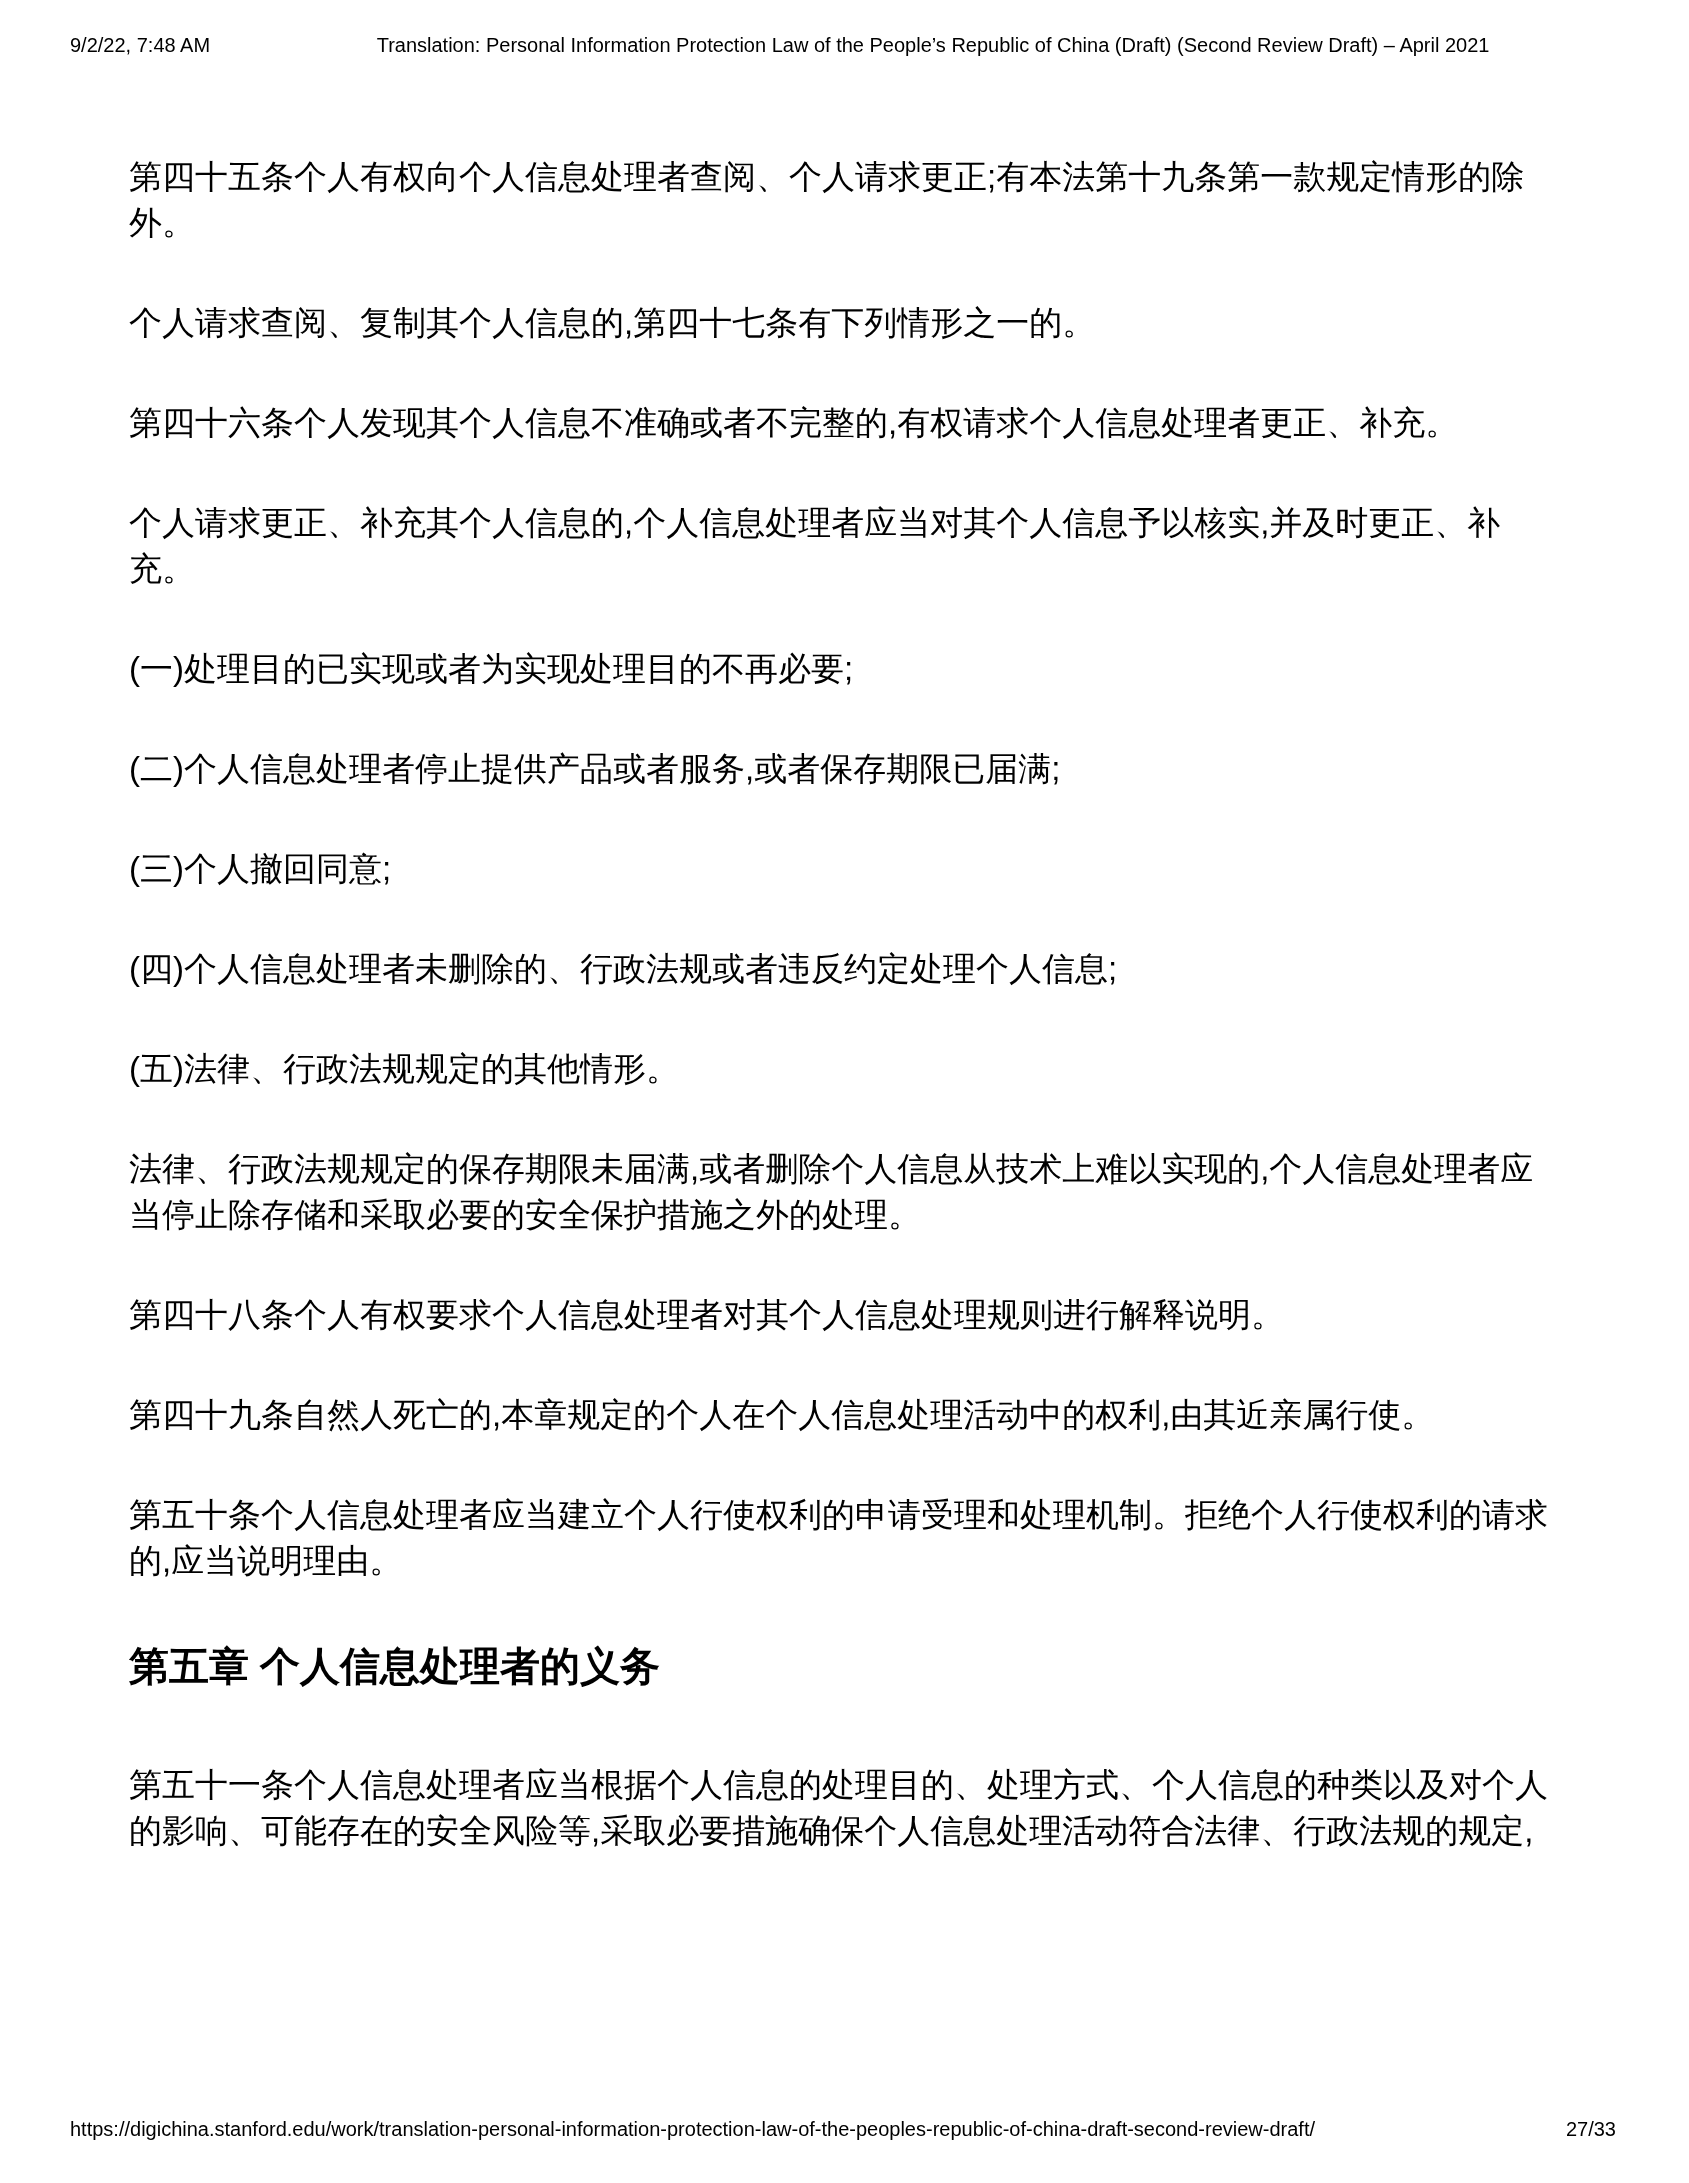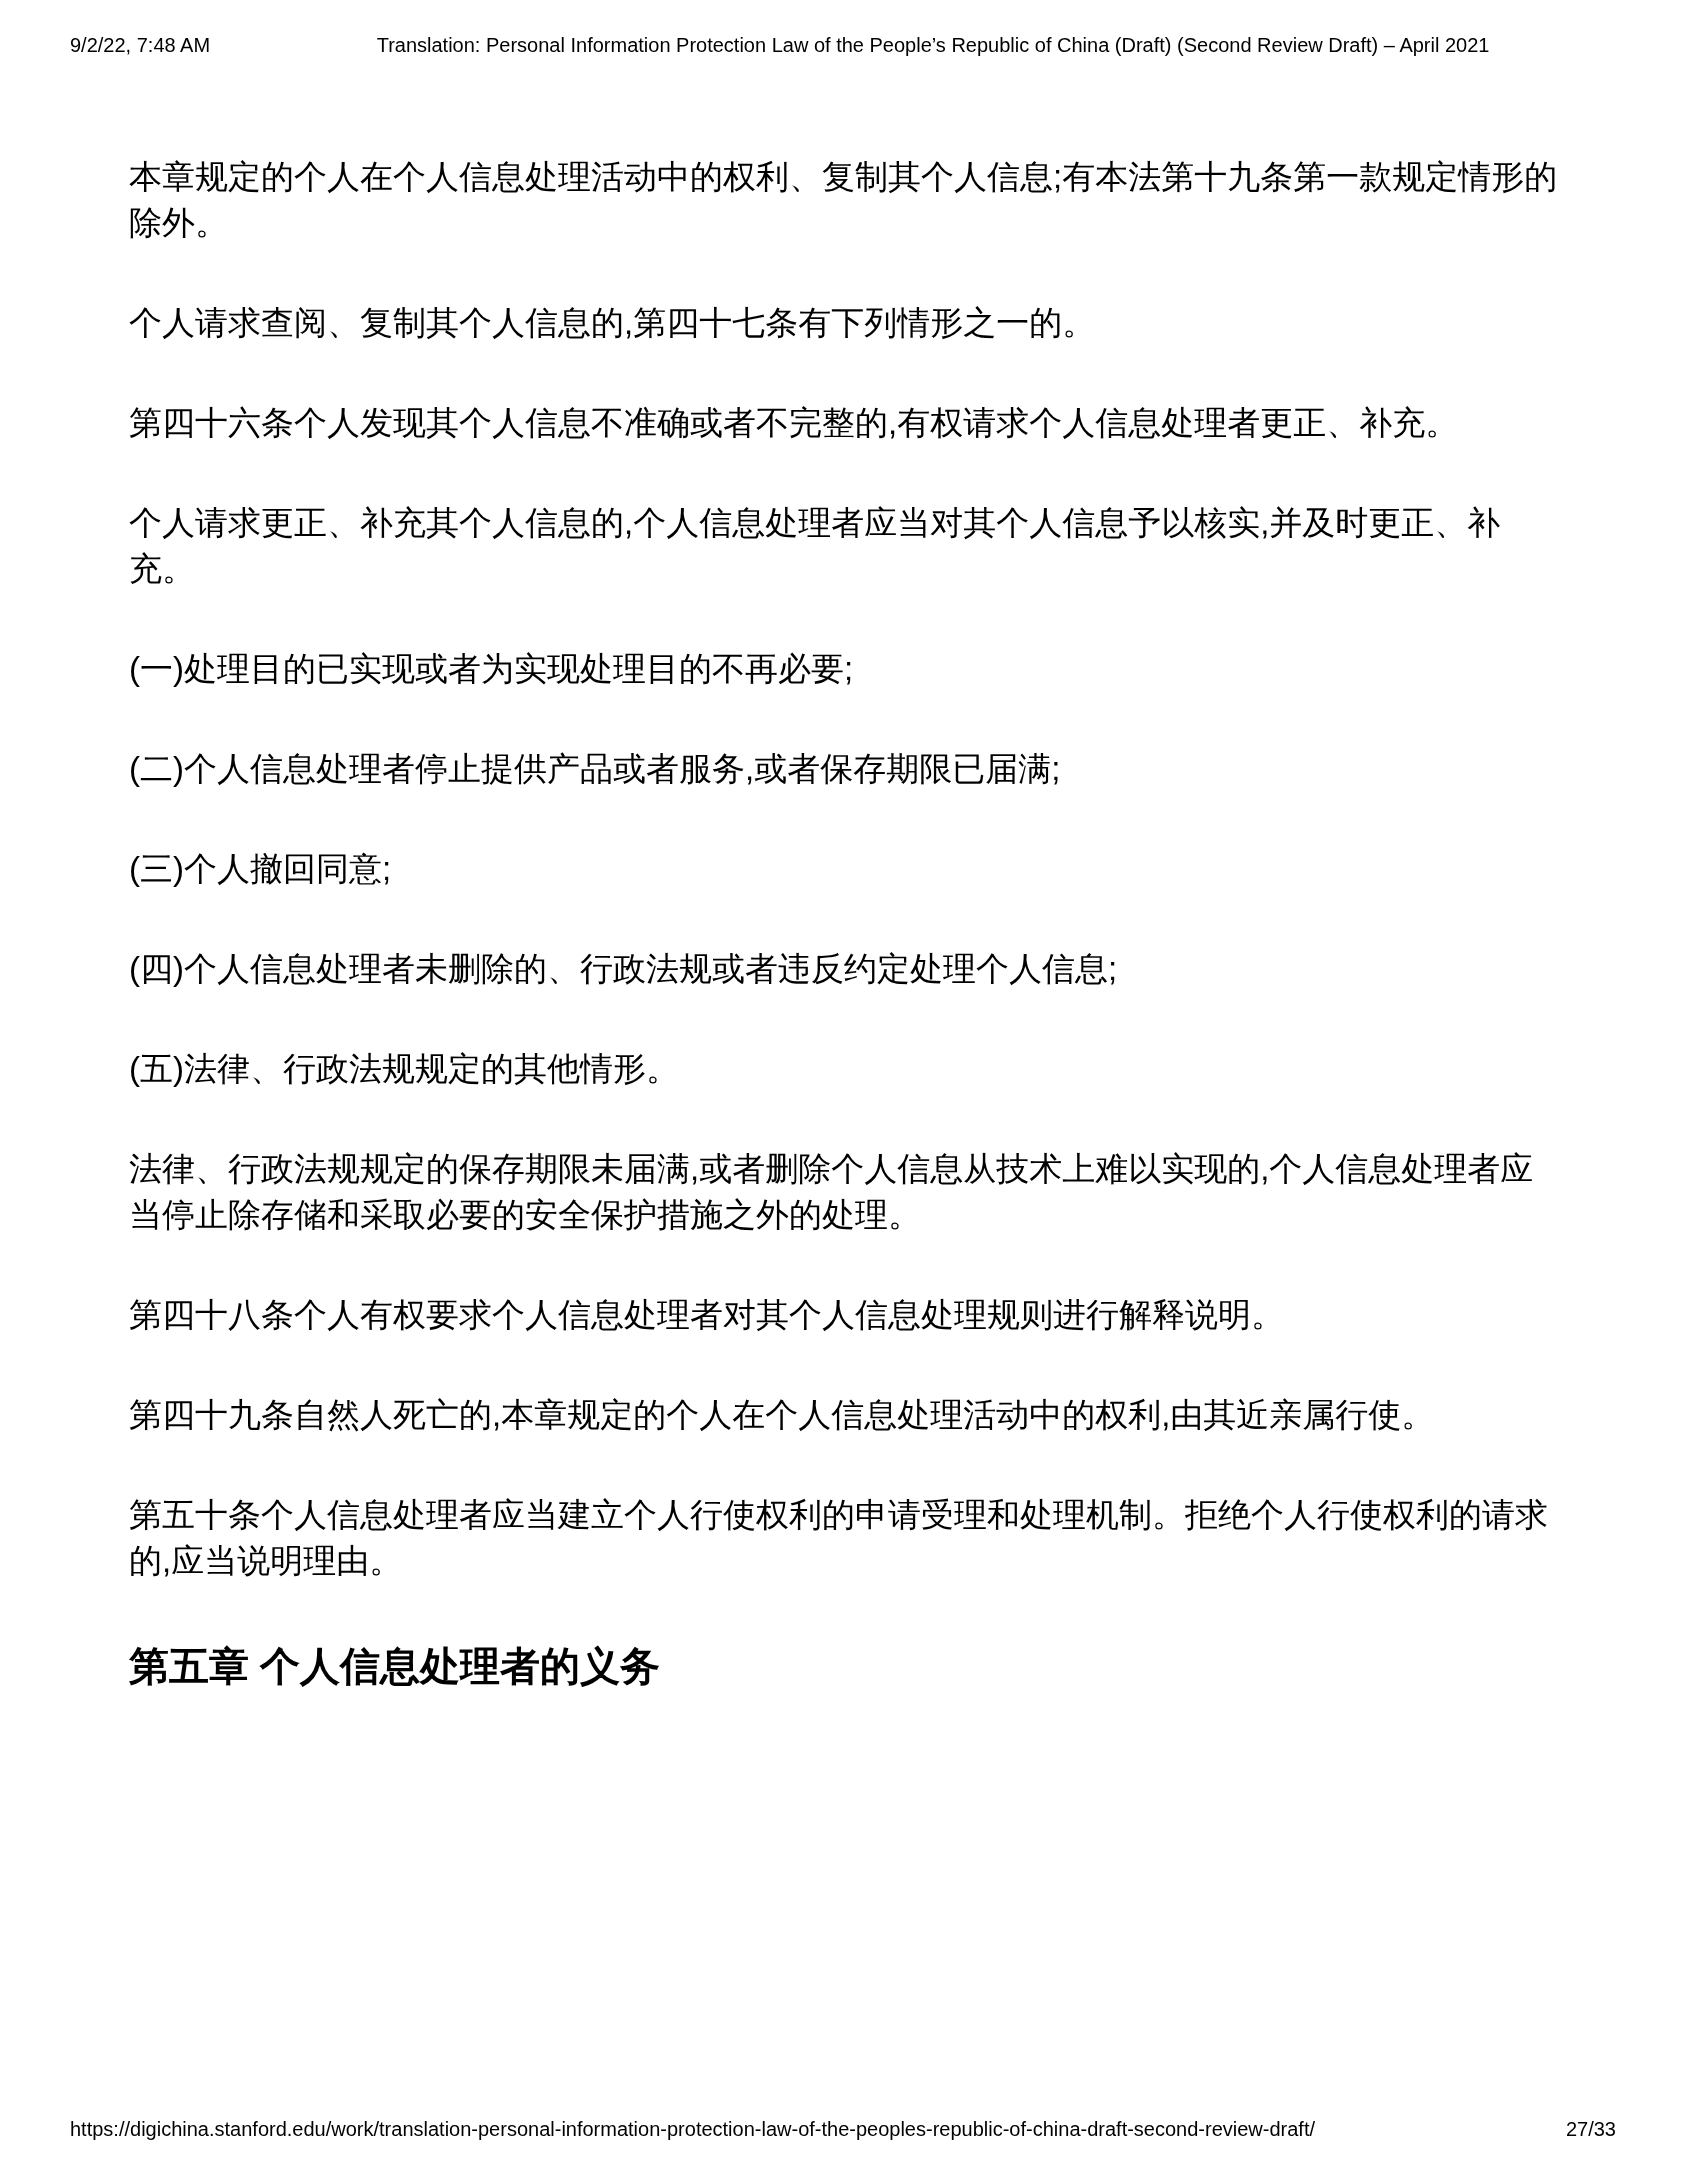--- a/index.html
+++ b/index.html
@@ -80,34 +80,35 @@
 <body>
 
 <div class="page">
 
   <header class="page-header">
     <span class="hdr-date">9/2/22, 7:48 AM</span>
     <span class="hdr-title">Translation: Personal Information Protection Law of the People’s Republic of China (Draft) (Second Review Draft) – April 2021</span>
   </header>
 
   <main class="content">
-    <p>本章规定的个人在个人信息处理活动中的权利、复制其个人信息;有本法第十九条第一款规定情形的除外。</p>
+    <p>第四十五条个人有权向个人信息处理者查阅、个人请求更正;有本法第十九条第一款规定情形的除外。</p>
     <p>个人请求查阅、复制其个人信息的,第四十七条有下列情形之一的。</p>
     <p>第四十六条个人发现其个人信息不准确或者不完整的,有权请求个人信息处理者更正、补充。</p>
     <p>个人请求更正、补充其个人信息的,个人信息处理者应当对其个人信息予以核实,并及时更正、补充。</p>
     <p>(一)处理目的已实现或者为实现处理目的不再必要;</p>
     <p>(二)个人信息处理者停止提供产品或者服务,或者保存期限已届满;</p>
     <p>(三)个人撤回同意;</p>
     <p>(四)个人信息处理者未删除的、行政法规或者违反约定处理个人信息;</p>
     <p>(五)法律、行政法规规定的其他情形。</p>
     <p>法律、行政法规规定的保存期限未届满,或者删除个人信息从技术上难以实现的,个人信息处理者应当停止除存储和采取必要的安全保护措施之外的处理。</p>
     <p>第四十八条个人有权要求个人信息处理者对其个人信息处理规则进行解释说明。</p>
     <p>第四十九条自然人死亡的,本章规定的个人在个人信息处理活动中的权利,由其近亲属行使。</p>
     <p>第五十条个人信息处理者应当建立个人行使权利的申请受理和处理机制。拒绝个人行使权利的请求的,应当说明理由。</p>
     <h2>第五章 个人信息处理者的义务</h2>
+    <p>第五十一条个人信息处理者应当根据个人信息的处理目的、处理方式、个人信息的种类以及对个人的影响、可能存在的安全风险等,采取必要措施确保个人信息处理活动符合法律、行政法规的规定,</p>
   </main>
 
   <footer class="page-footer">
     <span class="ftr-url">https://digichina.stanford.edu/work/translation-personal-information-protection-law-of-the-peoples-republic-of-china-draft-second-review-draft/</span>
     <span class="ftr-page">27/33</span>
   </footer>
 
 </div>
 
 

